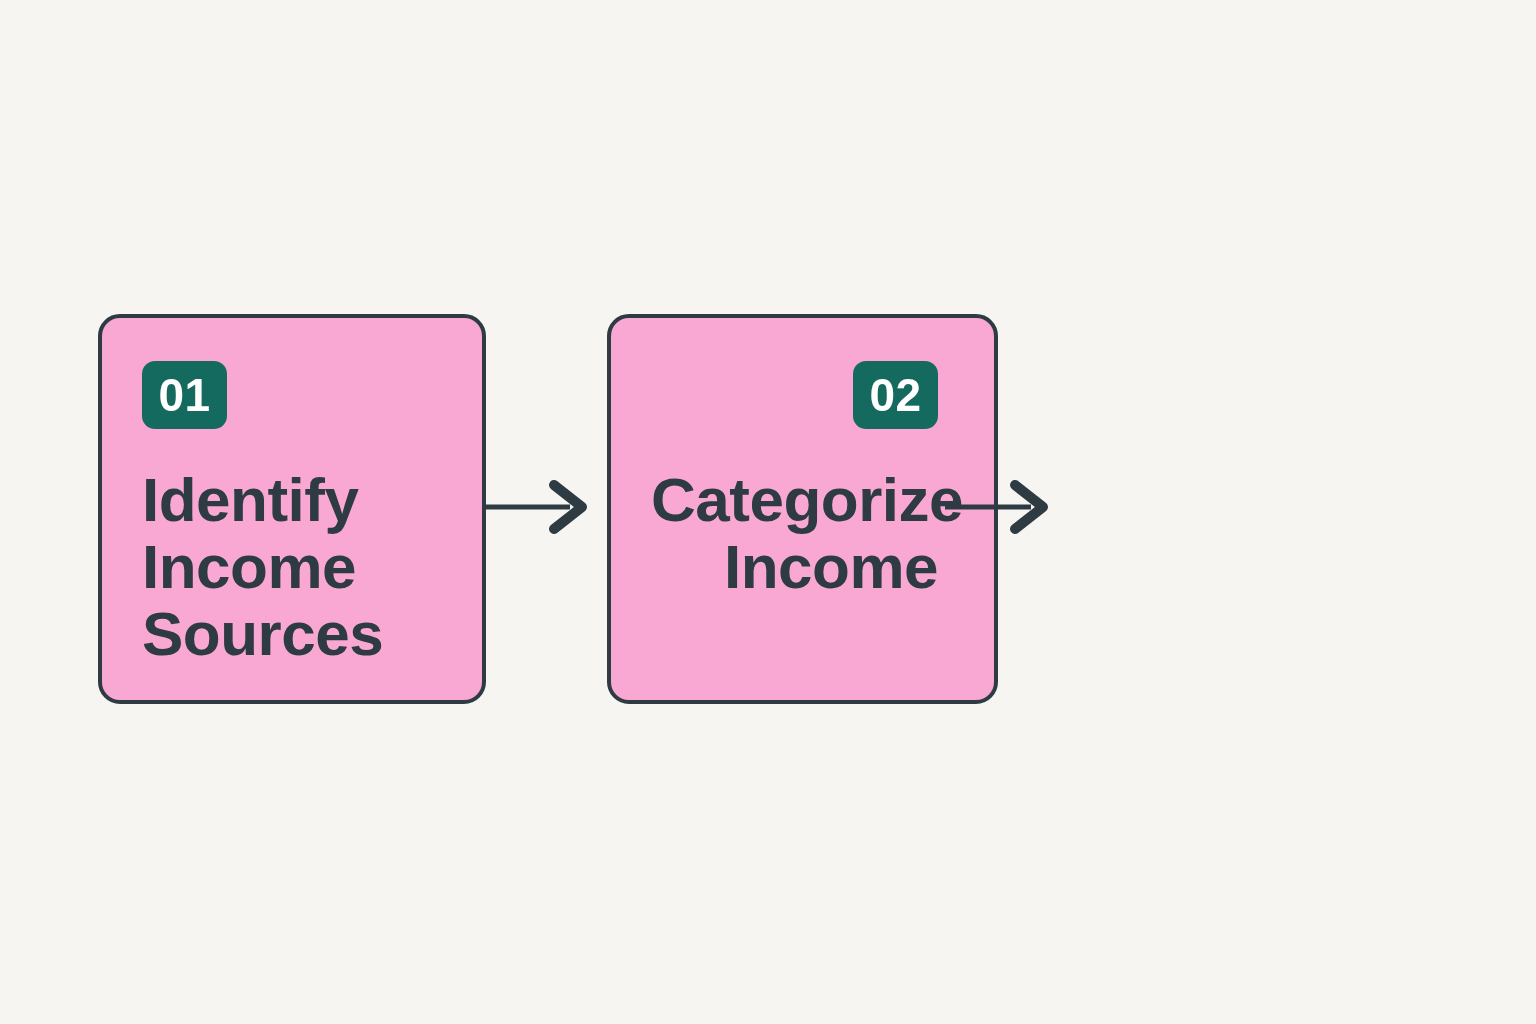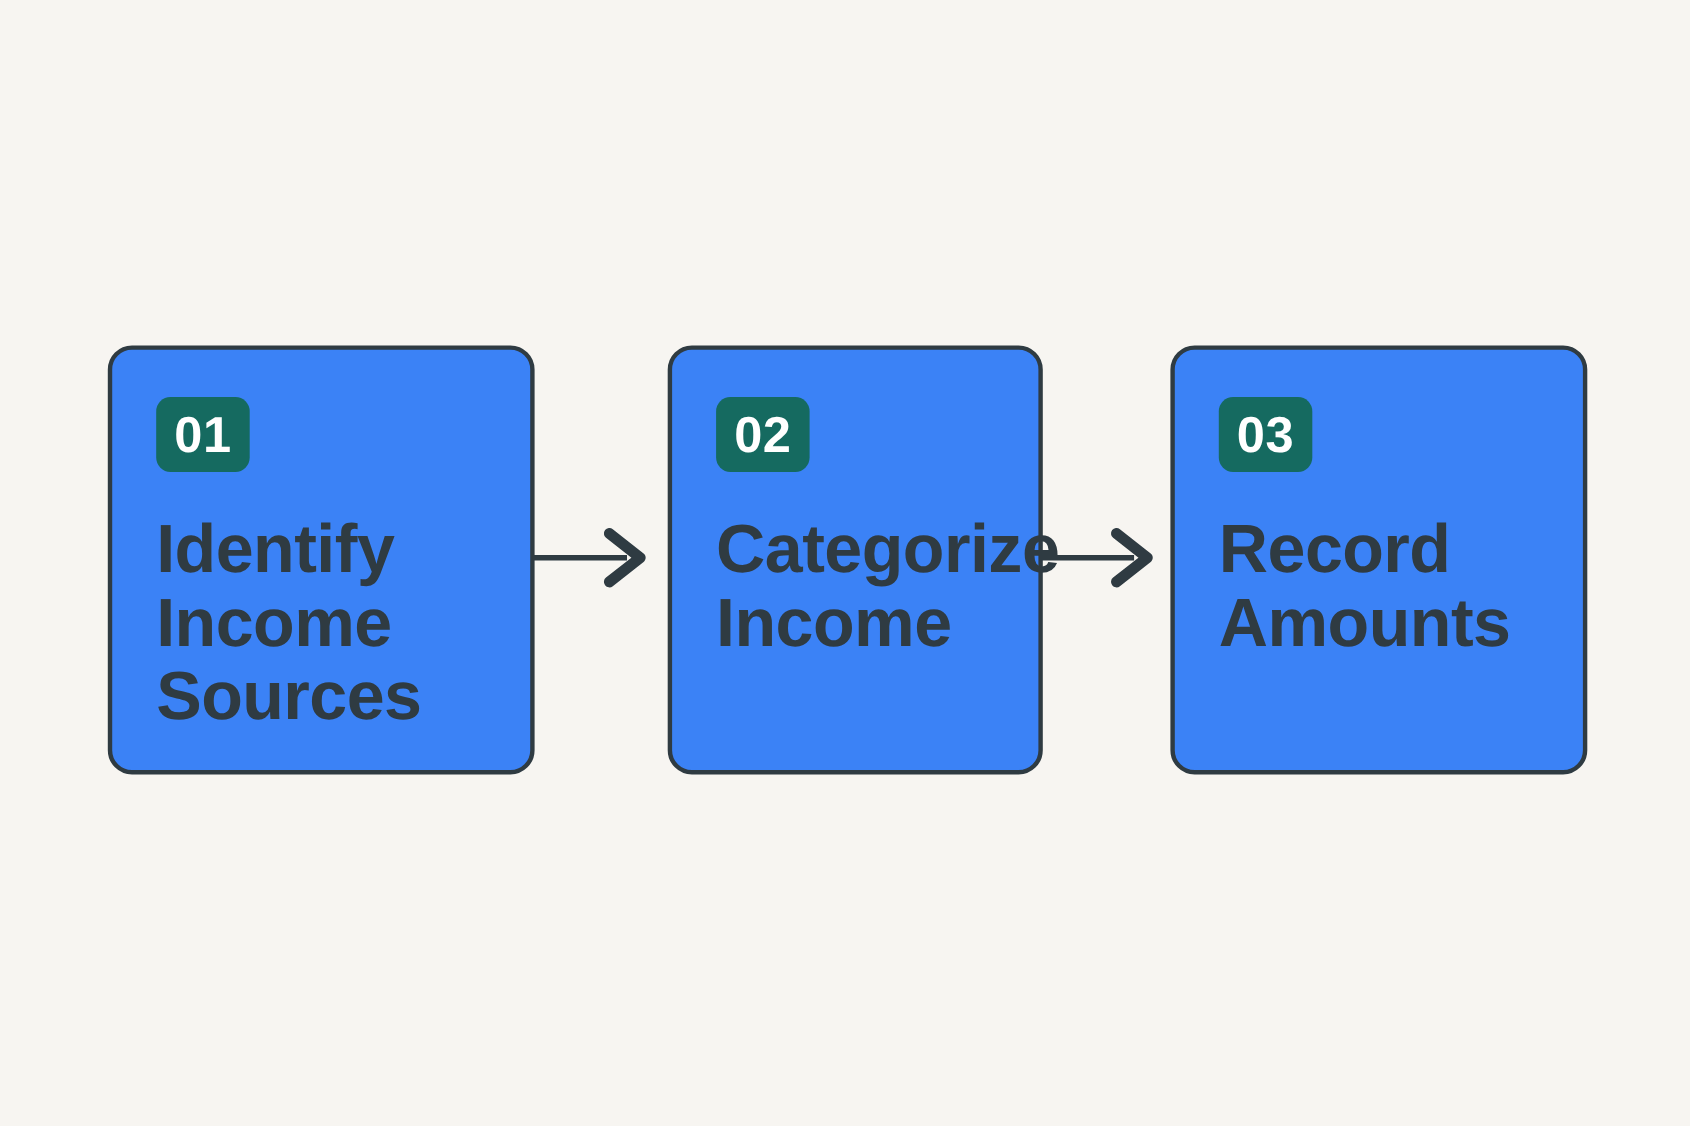--- a/index.html
+++ b/index.html
@@ -11,27 +11,27 @@
   }
   .canvas {
     position: relative;
     width: 1536px; height: 1024px;
     background: #f7f5f1;
   }
   .step-card {
     position: absolute;
     top: 314px;
     height: 390px;
-    background: #3b82f6;
+    background: #f9a8d4;
     border: 4px solid #2f3b42;
     border-radius: 22px;
     padding: 43px 56px 0 40px;
   }
   .step-card.pos-1 { left: 98px;  width: 388px; }
-  .step-card.pos-2 { left: 607px; width: 341px; }
+  .step-card.pos-2 { left: 607px; width: 391px; text-align: right; }
   .step-card.pos-3 { left: 1064px; width: 379px; }
   .badge {
     display: inline-flex;
     align-items: center;
     justify-content: center;
     min-width: 85px;
     height: 68px;
     padding: 0 14px;
     background: #156a60;
     border-radius: 13px;
@@ -80,19 +80,14 @@
     <span class="badge">02</span>
     <div class="step-title">Categorize
 Income</div>
   </div>
 
   <svg class="arrow pos-2" viewBox="0 0 110 64" fill="none">
     <line x1="2" y1="32" x2="88" y2="32" stroke="currentColor" stroke-width="5"></line>
     <path d="M72 10 L100 32 L72 54" stroke="currentColor" stroke-width="10" stroke-linecap="round" stroke-linejoin="round" fill="none"></path>
   </svg>
 
-  <div class="step-card pos-3">
-    <span class="badge">03</span>
-    <div class="step-title">Record
-Amounts</div>
-  </div>
 
 </div>
 
 </body></html>

